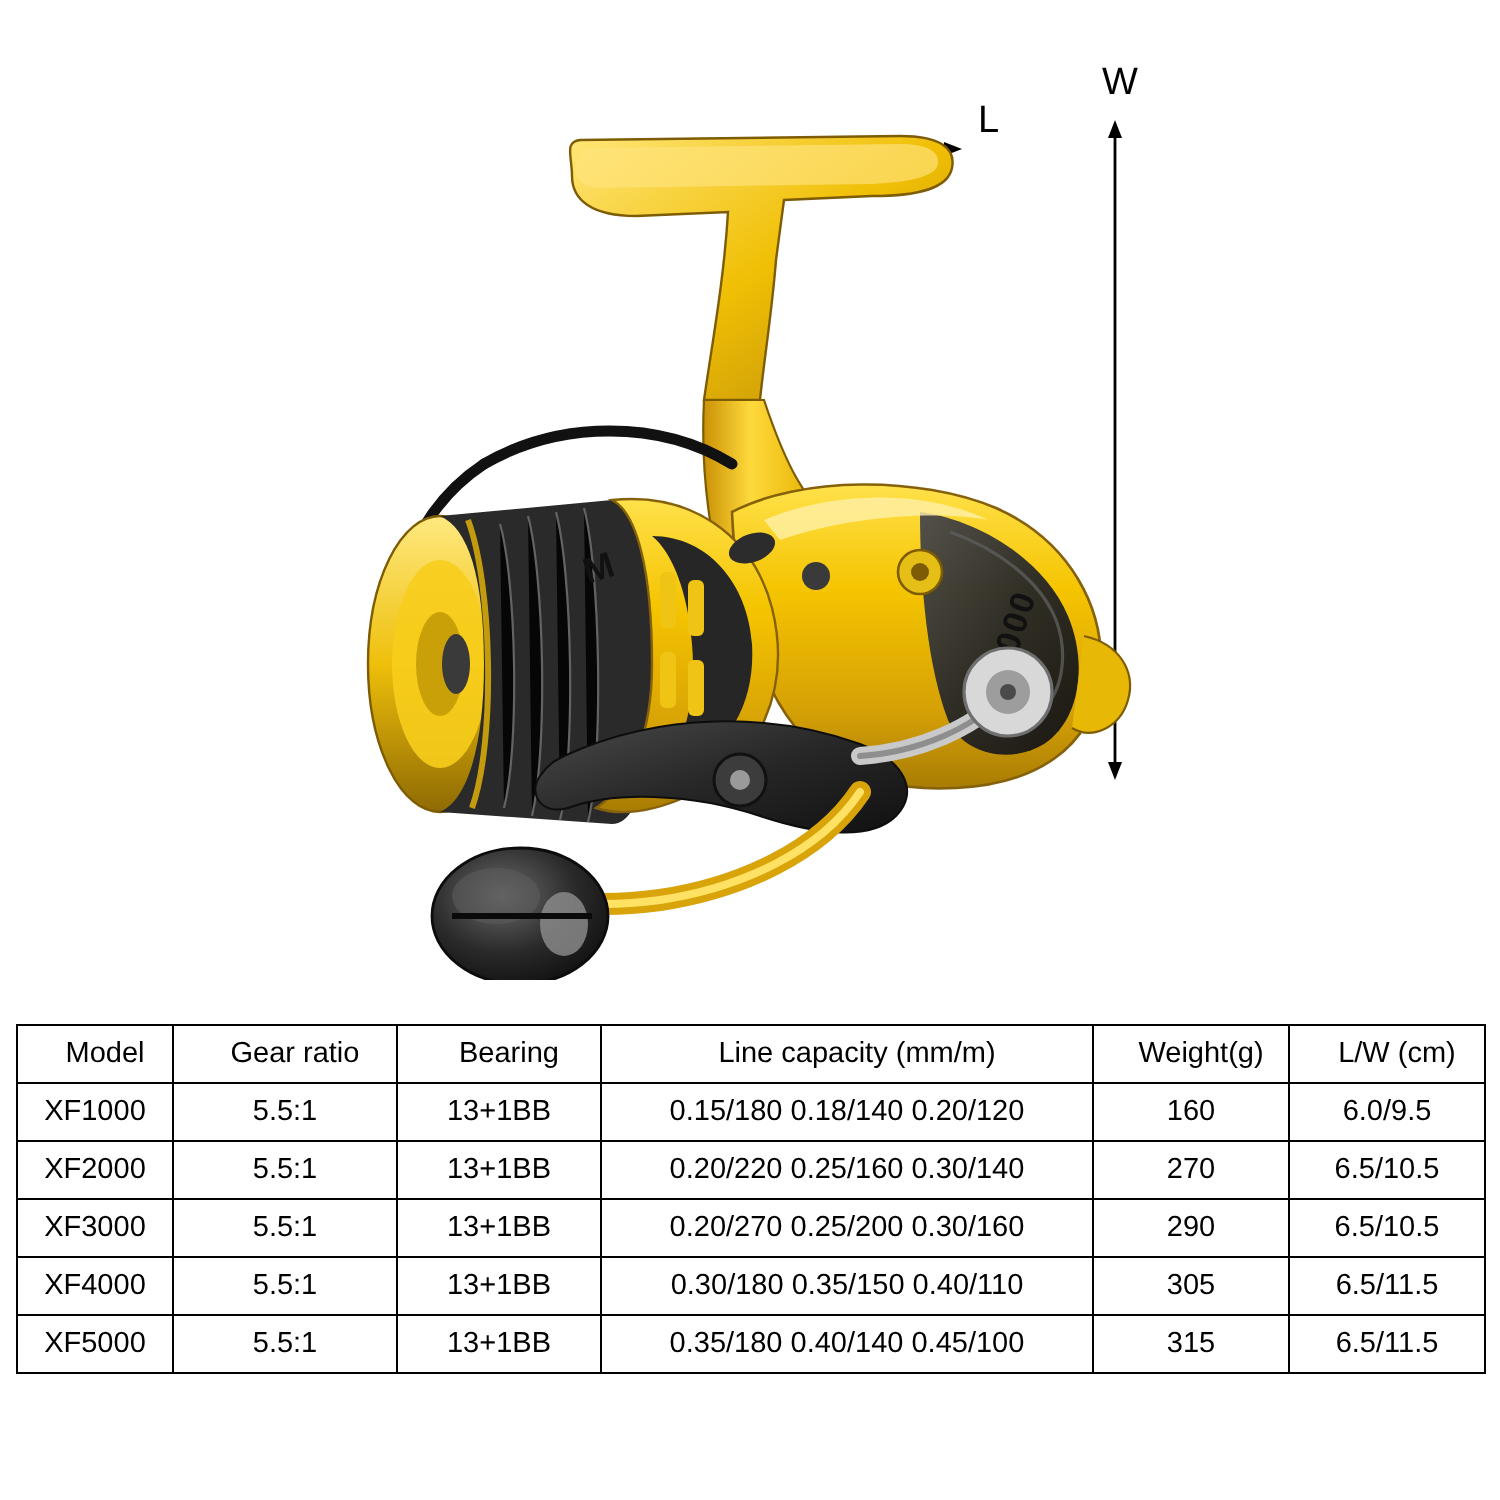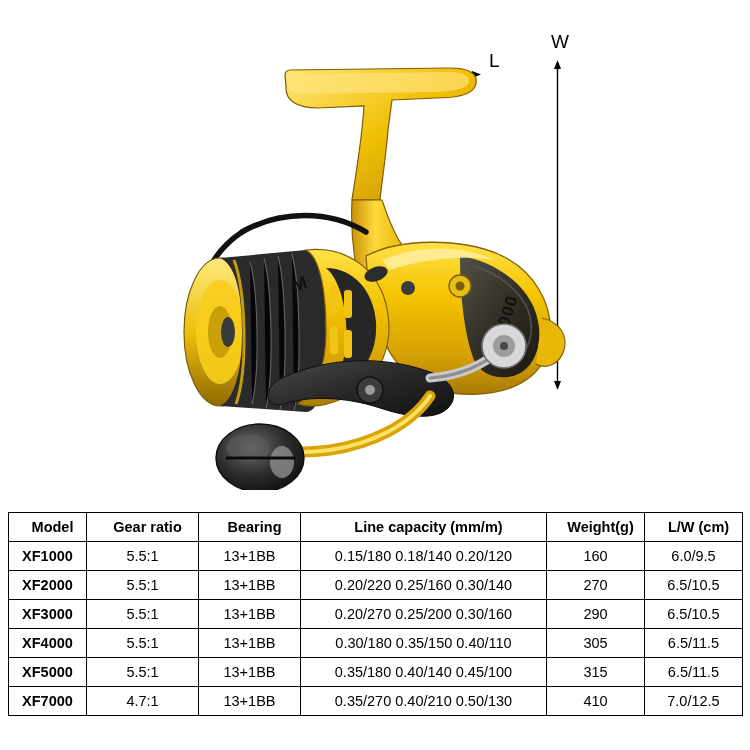--- a/index.html
+++ b/index.html
@@ -78,25 +78,25 @@
     border: 1px solid #000000;
     text-align: center;
     padding: 2px 2px;
     height: 24px;
     line-height: 20px;
     font-family: "Liberation Sans", sans-serif;
     white-space: nowrap;
     overflow: hidden;
   }
   table#spec-table th {
-    font-weight: bold;
+    font-weight: normal;
     padding-left: 12px;
   }
   table#spec-table td.model-cell {
-    font-weight: bold;
+    font-weight: normal;
     margin-left: 13px;
   }
   col.c0 { width: 78px; }
   col.c1 { width: 112px; }
   col.c2 { width: 102px; }
   col.c3 { width: 246px; }
   col.c4 { width: 98px; }
   col.c5 { width: 98px; }
 </style>
 </head>
@@ -289,23 +289,15 @@
         <td>6.5/11.5</td>
       </tr>
       <tr>
         <td class="model-cell">XF5000</td>
         <td>5.5:1</td>
         <td>13+1BB</td>
         <td>0.35/180 0.40/140 0.45/100</td>
         <td>315</td>
         <td>6.5/11.5</td>
       </tr>
-      <tr>
-        <td class="model-cell">XF7000</td>
-        <td>4.7:1</td>
-        <td>13+1BB</td>
-        <td>0.35/270 0.40/210 0.50/130</td>
-        <td>410</td>
-        <td>7.0/12.5</td>
-      </tr>
     </tbody>
   </table>
 </div>
 
 </body></html>

